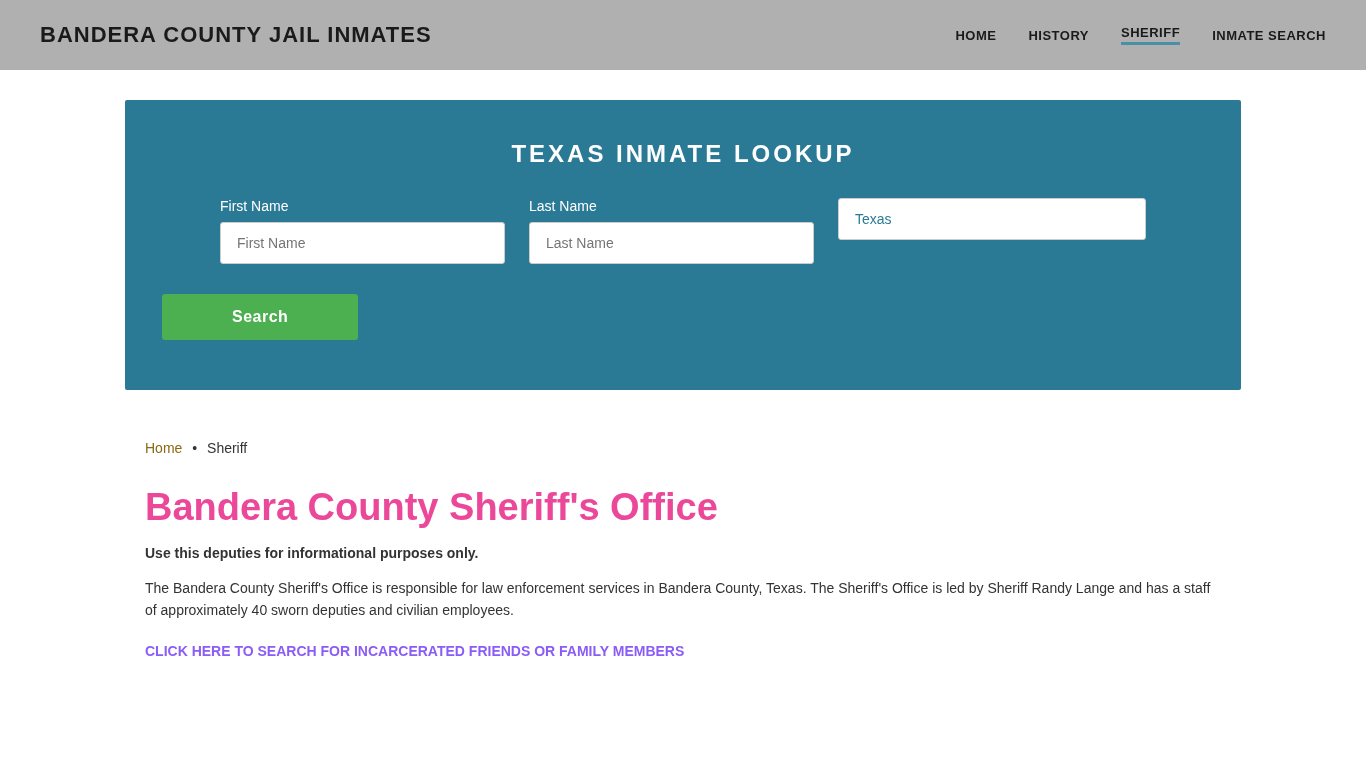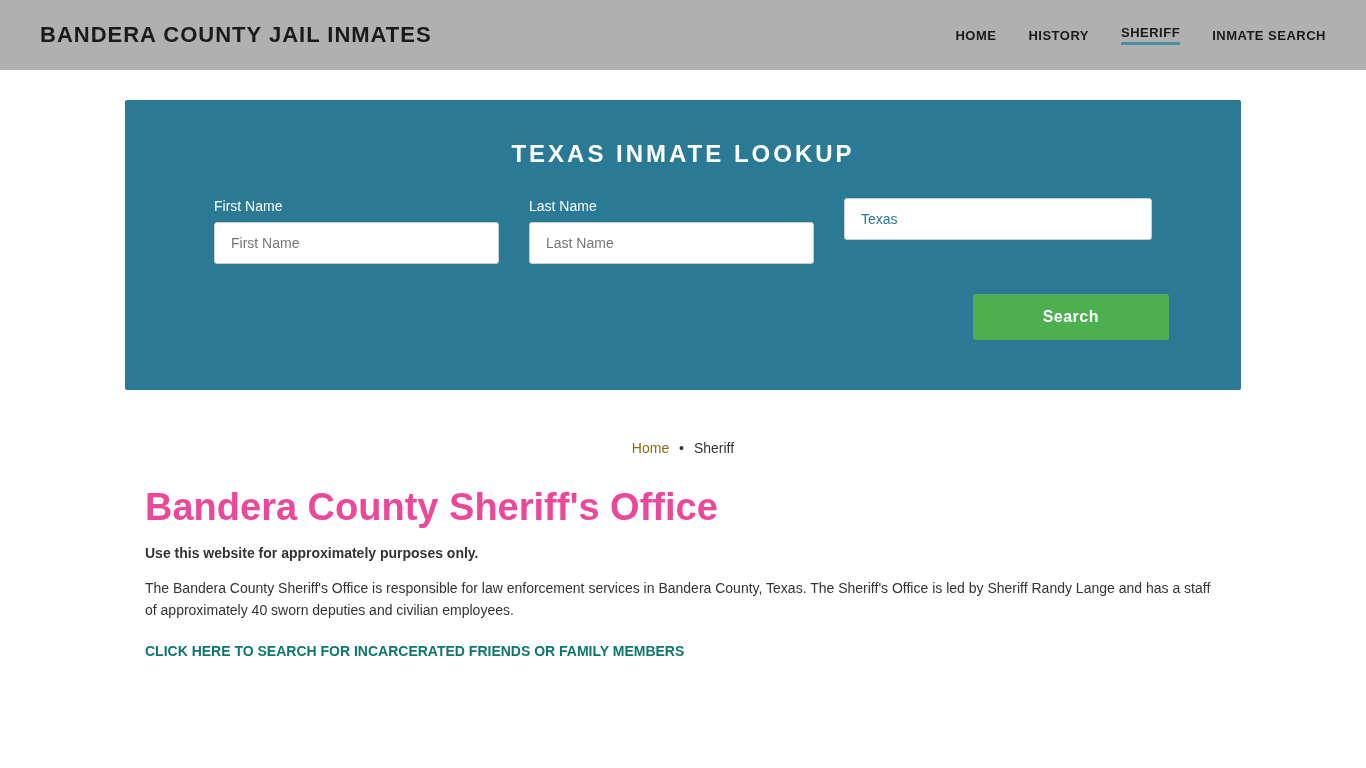--- a/index.html
+++ b/index.html
@@ -49,35 +49,35 @@
     .nav-item.active {
       color: #1a1a1a;
       border-bottom: 3px solid #4a90a4;
       padding-bottom: 2px;
     }
 
     
     .search-section {
       background: #2a7a96;
       margin: 30px 125px;
-      padding: 40px 72px 50px;
+      padding: 40px 37px 50px;
       border-radius: 2px;
     }
     .search-title {
       text-align: center;
       color: #ffffff;
       font-size: 24px;
       font-weight: 700;
       letter-spacing: 3px;
       text-transform: uppercase;
       margin-bottom: 30px;
     }
     .search-fields {
       display: flex;
-      gap: 30px;
+      gap: 24px;
       justify-content: center;
       margin-bottom: 30px;
     }
     .field-group {
       display: flex;
       flex-direction: column;
       gap: 8px;
     }
     .field-label {
       color: #ffffff;
@@ -98,39 +98,38 @@
     }
     .field-input-last {
       width: 285px;
     }
     .field-input-state {
       width: 308px;
       color: #2a7a96;
     }
     .search-button-row {
       display: flex;
-      justify-content: flex-end;
+      justify-content: flex-start;
     }
     .search-button {
       background: #4caf50;
       color: #ffffff;
       font-size: 16px;
       font-weight: 700;
       padding: 14px 70px;
       border: none;
       border-radius: 3px;
       cursor: pointer;
       letter-spacing: 0.5px;
     }
 
     
     .breadcrumb {
       padding: 20px 145px 10px;
       font-size: 14px;
-      text-align: center;
     }
     .breadcrumb-home {
       color: #8b6914;
       text-decoration: none;
       cursor: pointer;
     }
     .breadcrumb-separator {
       color: #333;
       margin: 0 6px;
     }
@@ -155,21 +154,21 @@
       margin-bottom: 16px;
     }
     .description {
       font-size: 14px;
       font-weight: 400;
       color: #333;
       line-height: 1.6;
       margin-bottom: 20px;
     }
     .cta-link {
-      color: #0f766e;
+      color: #8b5cf6;
       font-size: 14px;
       font-weight: 700;
       text-decoration: none;
       text-transform: uppercase;
       cursor: pointer;
     }
   </style>
 </head>
 <body>
 
@@ -204,16 +203,16 @@
 </section>
 
 <div class="breadcrumb">
   <a class="breadcrumb-home">Home</a>
   <span class="breadcrumb-separator">•</span>
   <span class="breadcrumb-current">Sheriff</span>
 </div>
 
 <main class="main-content">
   <h1 class="page-title">Bandera County Sheriff's Office</h1>
-  <p class="disclaimer">Use this website for approximately purposes only.</p>
+  <p class="disclaimer">Use this deputies for informational purposes only.</p>
   <p class="description">The Bandera County Sheriff's Office is responsible for law enforcement services in Bandera County, Texas. The Sheriff's Office is led by Sheriff Randy Lange and has a staff of approximately 40 sworn deputies and civilian employees.</p>
   <a class="cta-link">CLICK HERE to Search for Incarcerated Friends or Family Members</a>
 </main>
 
 </body></html>

